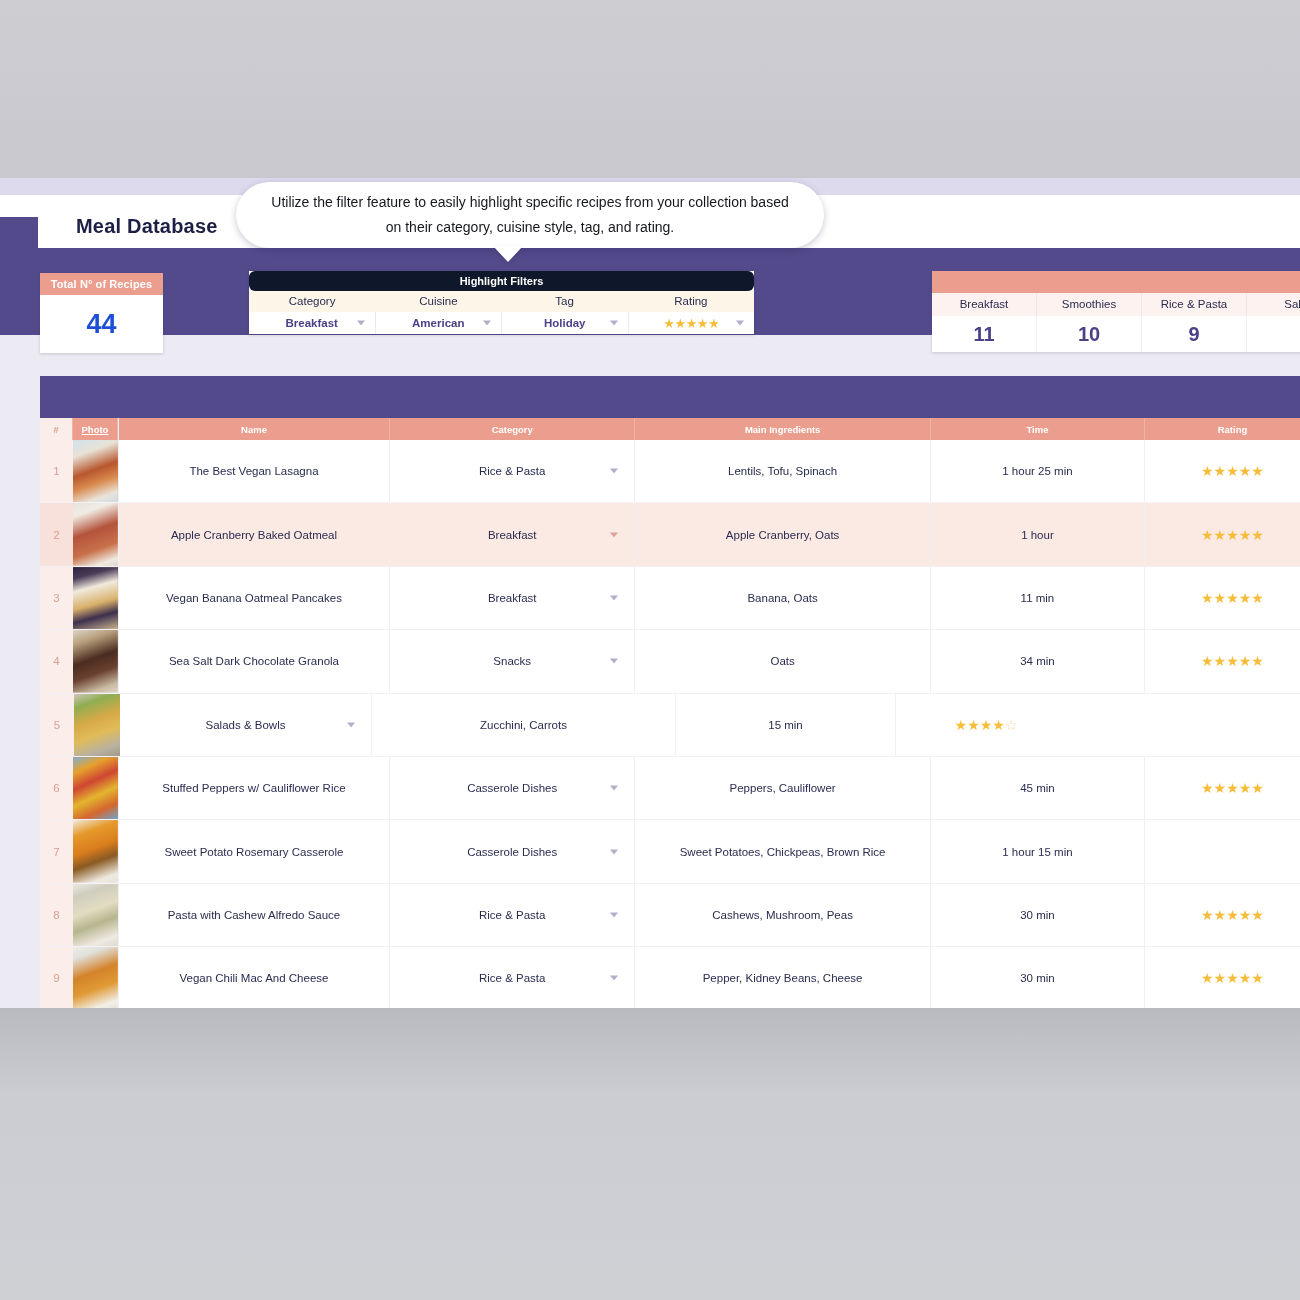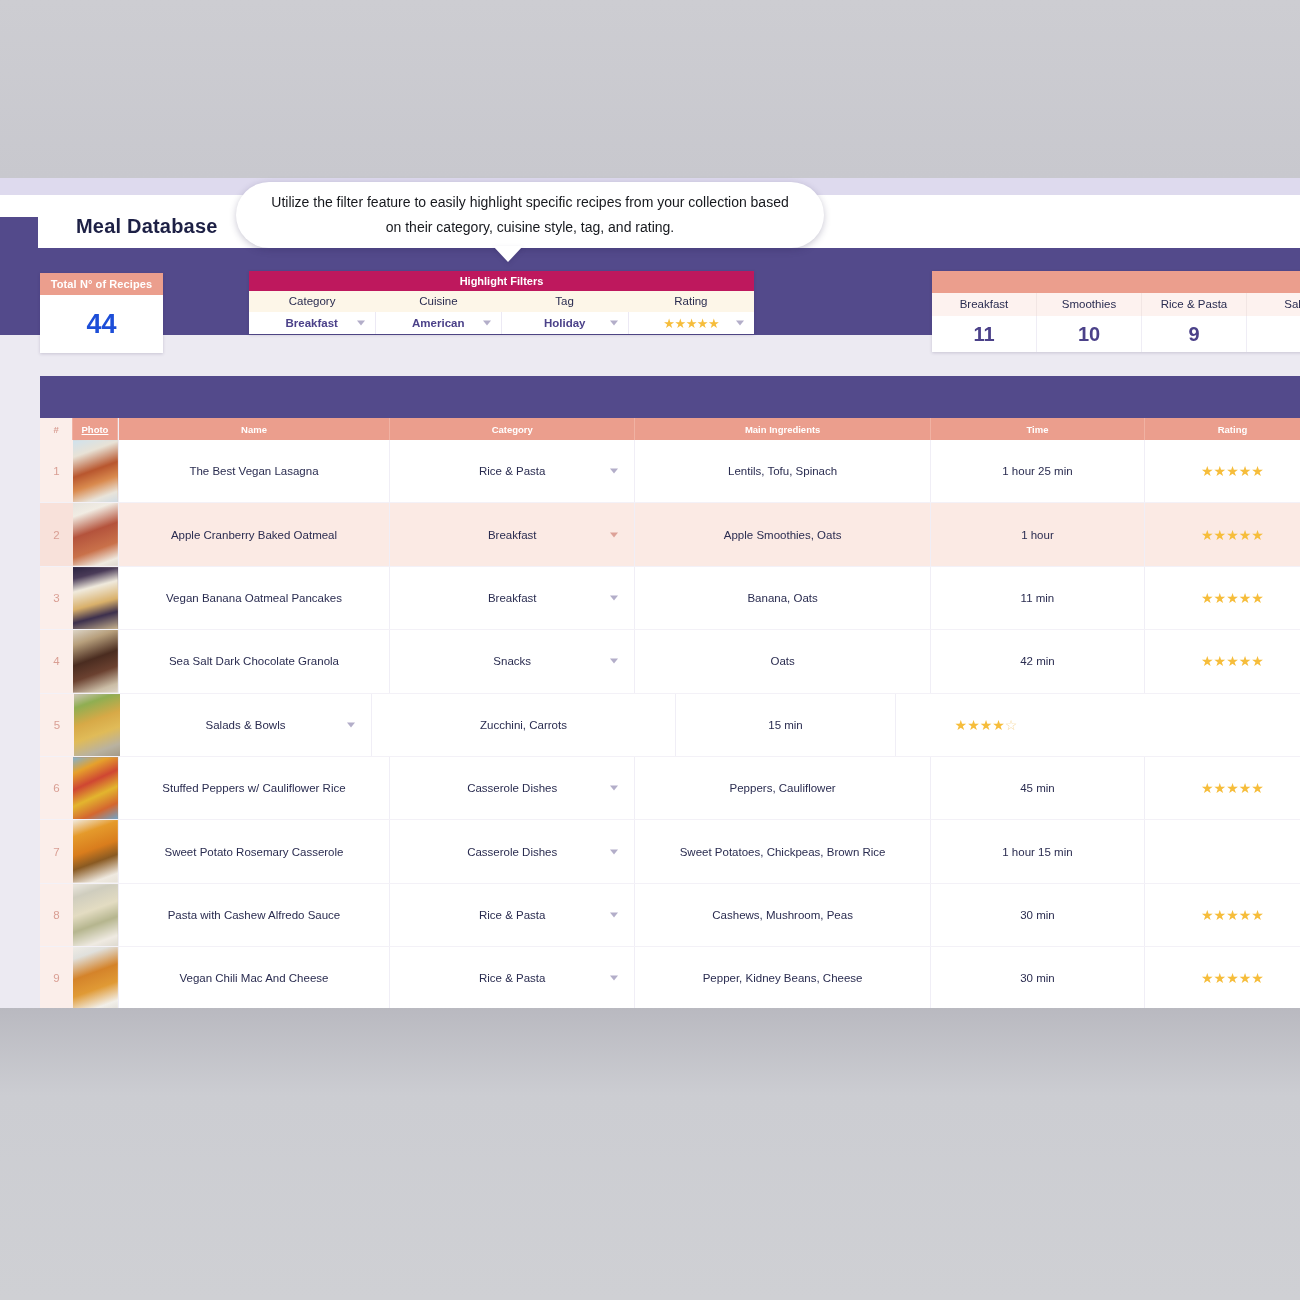--- a/index.html
+++ b/index.html
@@ -43,22 +43,22 @@
     background: #ffffff; box-shadow: 0 1px 3px rgba(40,30,80,.18); }
   .kpi-left .kpi-head { height: 22px; background: #eb9e8d; color: #fff;
     font-size: 11px; font-weight: bold; display: flex; align-items: center; justify-content: center;
     letter-spacing: .1px; }
   .kpi-left .kpi-val { height: 58px; display: flex; align-items: center; justify-content: center;
     font-size: 27px; font-weight: bold; color: #1d4ed8; }
 
   
   .filters { position: absolute; left: 249px; top: 93px; width: 505px; height: 63px;
     background: #ffffff; box-shadow: 0 1px 3px rgba(40,30,80,.18); }
-  .filters-head { height: 20px; background: #be185d; color: #ffffff;
-    font-size: 11px; font-weight: bold; display: flex; align-items: center; justify-content: center; }
+  .filters-head { height: 20px; background: #0f172a; color: #ffffff;
+    font-size: 11px; font-weight: bold; display: flex; align-items: center; justify-content: center; border-radius: 6px; }
   .filters-sub { height: 21px; background: #fdf6e8; display: flex; }
   .filters-sub > div { flex: 1; text-align: center; font-size: 11.5px; color: #2a2c50;
     line-height: 21px; }
   .filters-row { height: 22px; display: flex; background:#ffffff; }
   .fcell { flex: 1; display: flex; align-items: center; justify-content: center;
     position: relative; border-right: 1px solid #ece9f4; }
   .fcell:last-child { border-right: none; }
   .fcell .fval { font-size: 11.5px; font-weight: bold; color: #4b4189; }
   .fcell .fstars { font-size: 13px; color: #f6bd3b; letter-spacing: -.5px; }
   .caret { position: absolute; right: 10px; top: 50%; transform: translateY(-50%);
@@ -216,21 +216,21 @@
               <span class="stars">★★★★★</span>
             </div>
           </div>
           <div class="row hl">
             <div class="c-num">2</div>
             <div class="c-photo">
               <div class="thumb" style="background-image: linear-gradient(160deg, rgb(230, 227, 222) 0%, rgb(241, 236, 227) 18%, rgb(180, 83, 60) 45%, rgb(201, 113, 74) 70%, rgb(239, 233, 223) 90%, rgb(221, 216, 208) 100%);"></div>
             </div>
             <div class="c-name">Apple Cranberry Baked Oatmeal</div>
             <div class="c-cat">Breakfast<span class="cell-caret"></span></div>
-            <div class="c-ing">Apple Smoothies, Oats</div>
+            <div class="c-ing">Apple Cranberry, Oats</div>
             <div class="c-time">1 hour</div>
             <div class="c-rate">
               <span class="stars">★★★★★</span>
             </div>
           </div>
           <div class="row">
             <div class="c-num">3</div>
             <div class="c-photo">
               <div class="thumb" style="background-image: linear-gradient(165deg, rgb(43, 35, 64) 0%, rgb(74, 59, 88) 16%, rgb(240, 234, 221) 34%, rgb(217, 176, 106) 58%, rgb(60, 47, 77) 76%, rgb(201, 180, 142) 100%);"></div>
             </div>
@@ -243,21 +243,21 @@
             </div>
           </div>
           <div class="row">
             <div class="c-num">4</div>
             <div class="c-photo">
               <div class="thumb" style="background-image: linear-gradient(160deg, rgb(221, 214, 201) 0%, rgb(183, 159, 124) 20%, rgb(74, 44, 32) 46%, rgb(107, 65, 48) 66%, rgb(203, 189, 166) 88%, rgb(221, 212, 198) 100%);"></div>
             </div>
             <div class="c-name">Sea Salt Dark Chocolate Granola</div>
             <div class="c-cat">Snacks<span class="cell-caret"></span></div>
             <div class="c-ing">Oats</div>
-            <div class="c-time">42 min</div>
+            <div class="c-time">34 min</div>
             <div class="c-rate">
               <span class="stars">★★★★★</span>
             </div>
           </div>
           <div class="row">
             <div class="c-num">5</div>
             <div class="c-photo">
               <div class="thumb" style="background-image: linear-gradient(160deg, rgb(207, 199, 184) 0%, rgb(143, 174, 82) 18%, rgb(215, 169, 71) 42%, rgb(224, 187, 88) 62%, rgb(185, 178, 160) 84%, rgb(163, 154, 136) 100%);"></div>
             </div>
             <div class="c-cat">Salads &amp; Bowls<span class="cell-caret"></span></div>

